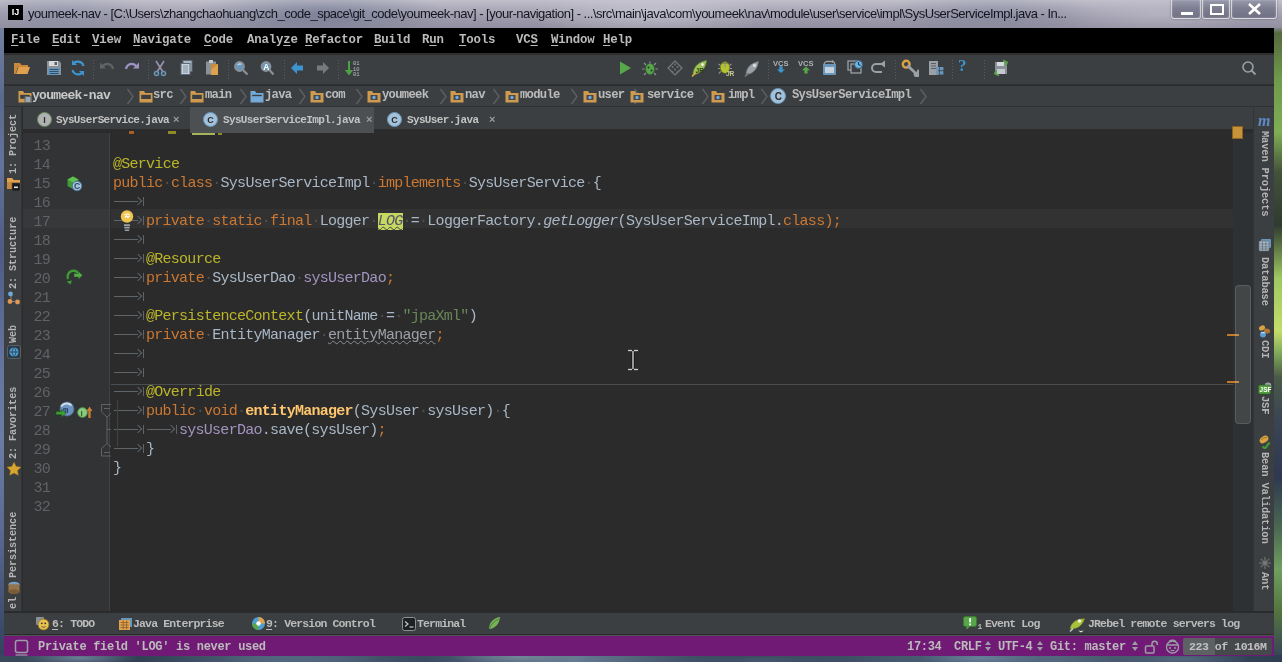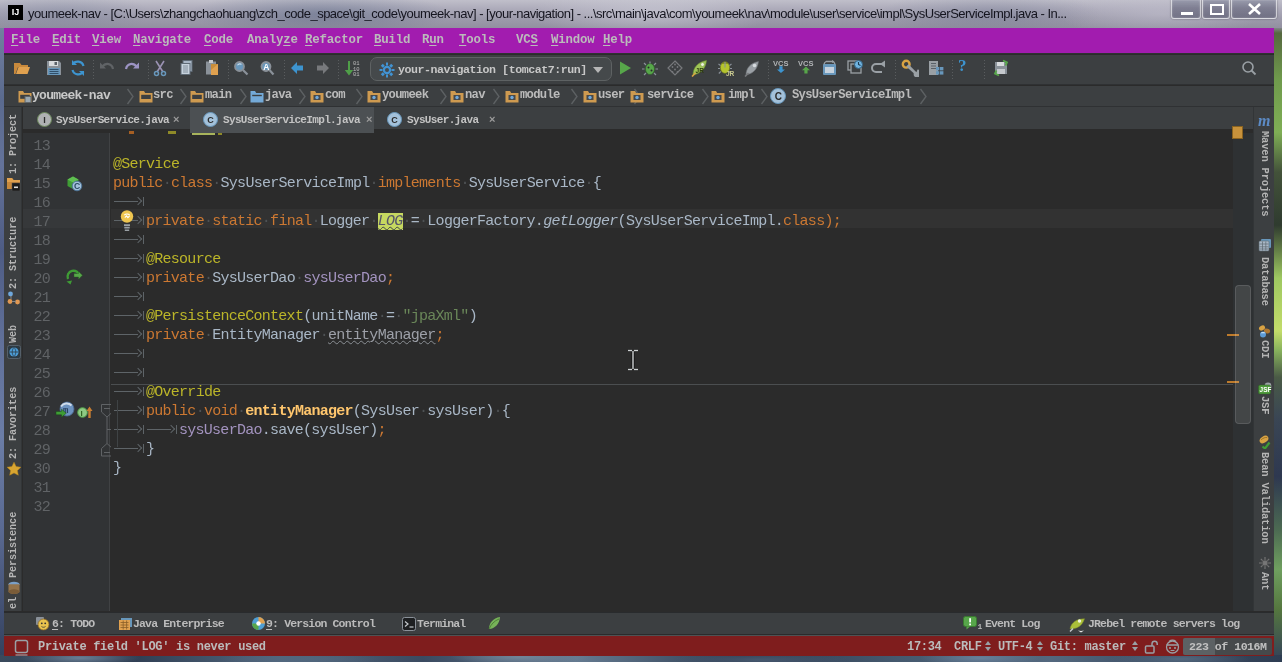--- a/index.html
+++ b/index.html
@@ -34,21 +34,21 @@
   font:13px "Liberation Sans",sans-serif; white-space:nowrap; overflow:hidden; letter-spacing:-0.51px; }
 
 .wbtn { position:absolute; top:0px; height:19px; border:1px solid rgba(255,255,255,.65); border-top:none;
   background:linear-gradient(to bottom, rgba(150,152,170,.95), rgba(120,120,140,.9) 45%, rgba(104,104,124,.85));
   border-radius:0 0 3px 3px; box-shadow:inset 0 0 2px rgba(255,255,255,.35), 0 0 2px rgba(0,0,0,.4); }
 #wmin { left:1171px; width:30px; }
 #wmax { left:1202px; width:28px; }
 #wclose { left:1231px; width:46px; }
 .wbtn svg { position:absolute; left:0; top:0; }
 
-#menubar { left:4px; top:28px; width:1270px; height:26px; background:#a21caf; border-bottom:1px solid #2f3133; color:#bbbbbb; }
+#menubar { left:4px; top:28px; width:1270px; height:26px; background:#000000; border-bottom:1px solid #2f3133; color:#bbbbbb; }
 #menubar span.mi { position:absolute; top:5px; font-size:12.4px; letter-spacing:-0.2px; font-weight:bold; }
 #menubar u { text-decoration:underline; text-underline-offset:2px; }
 
 #toolbar { left:4px; top:55px; width:1270px; height:30px; background:#3C3F41; border-bottom:1px solid #2f3133; }
 .tsep { position:absolute; top:5px; width:1px; height:20px; background:repeating-linear-gradient(to bottom,#5a5d5f 0 1px,transparent 1px 3px); }
 .ticon { position:absolute; top:4px; width:18px; height:18px; }
 #combo { position:absolute; left:366px; top:2px; width:242px; height:24px; background:#45494B; border:1px solid #5e6263; border-radius:7px; }
 #combo .ctext { position:absolute; left:27px; top:5px; font-size:11.6px; color:#c7c7c7; letter-spacing:-0.45px; white-space:nowrap; font-weight:bold; }
 #combo .arr { position:absolute; right:8px; top:9px; width:0; height:0; border-left:5px solid transparent; border-right:5px solid transparent; border-top:6px solid #b6b6b6; }
 
@@ -78,21 +78,21 @@
 .unused { color:#9DA0A8; text-decoration:underline wavy #8a8f94 1px; }
 .tabarrow { display:inline-block; width:33px; height:13px; position:relative; vertical-align:-2px; }
 .tabarrow i { position:absolute; left:1px; right:8px; top:6px; border-top:1px solid #5e6468; }
 .tabarrow b { position:absolute; right:5px; top:3px; width:6px; height:6px; border-top:1px solid #5e6468; border-right:1px solid #5e6468; transform:rotate(45deg); }
 .tabarrow u { position:absolute; right:2px; top:2px; width:1px; height:9px; background:#5e6468; }
 
 #scrollcol { left:1233px; top:133px; width:20px; height:478px; background:#2e3133; }
 
 #btoolbar { left:4px; top:612px; width:1270px; height:22px; background:#3C3F41; border-top:1px solid #292b2d; color:#bbbbbb; }
 #btoolbar .bi { position:absolute; top:4px; font-size:11.5px; letter-spacing:-0.85px; font-weight:bold; }
-#statusbar { left:4px; top:635px; width:1270px; height:21px; background:#7f1d1d; border-top:1px solid #4e5254; color:#bbbbbb; }
+#statusbar { left:4px; top:635px; width:1270px; height:21px; background:#701a75; border-top:1px solid #4e5254; color:#bbbbbb; }
 #statusbar .si { position:absolute; top:4px; font-size:12px; letter-spacing:-0.3px; font-weight:bold; }
 u.mn { text-decoration:underline; text-underline-offset:2px; }
 .bicon { position:absolute; }
 .ud { position:absolute; top:5px; width:0; height:0; }
 .ud::before { content:""; position:absolute; top:0; border-left:3.5px solid transparent; border-right:3.5px solid transparent; border-bottom:4.5px solid #9aa0a5; }
 .ud::after { content:""; position:absolute; top:6px; border-left:3.5px solid transparent; border-right:3.5px solid transparent; border-top:4.5px solid #9aa0a5; }
 </style>
 </head>
 <body>
 <div id="bl" class="abs"></div>
@@ -201,38 +201,20 @@
 <svg class="ticon" style="left:310px" viewBox="0 0 18 18">
       <path d="M9 3l6 6-6 6v-3.5H3v-5h6z" fill="#77797c"></path>
     </svg>
 <div class="tsep" style="left:334px"></div>
 <svg class="ticon" style="left:339px" viewBox="0 0 18 18">
       <path d="M5 2v9h-3.2L6 16.5 10.2 11H7V2z" fill="#4F9E48"></path>
       <text x="10" y="6" font-family="Liberation Mono,monospace" font-size="5.5" fill="#bbb">01</text>
       <text x="10" y="11.5" font-family="Liberation Mono,monospace" font-size="5.5" fill="#bbb">10</text>
       <text x="10" y="17" font-family="Liberation Mono,monospace" font-size="5.5" fill="#bbb">01</text>
     </svg>
-<div id="combo">
-      <svg style="position:absolute;left:8px;top:4px" width="16" height="16" viewBox="0 0 16 16">
-        <g fill="#4193D3">
-          <circle cx="8" cy="8" r="4.2"></circle>
-          <rect x="7" y="0.5" width="2" height="3"></rect>
-          <rect x="7" y="12.5" width="2" height="3"></rect>
-          <rect x="0.5" y="7" width="3" height="2"></rect>
-          <rect x="12.5" y="7" width="3" height="2"></rect>
-          <rect x="2.4" y="2.4" width="2.8" height="2.8" transform="rotate(45 3.8 3.8)"></rect>
-          <rect x="10.8" y="2.4" width="2.8" height="2.8" transform="rotate(45 12.2 3.8)"></rect>
-          <rect x="2.4" y="10.8" width="2.8" height="2.8" transform="rotate(45 3.8 12.2)"></rect>
-          <rect x="10.8" y="10.8" width="2.8" height="2.8" transform="rotate(45 12.2 12.2)"></rect>
-        </g>
-        <circle cx="8" cy="8" r="2" fill="#45494B"></circle>
-      </svg>
-      <span class="ctext">your-navigation [tomcat7:run]</span>
-      <span class="arr"></span>
-    </div>
 <svg class="ticon" style="left:612px" viewBox="0 0 18 18">
       <path d="M4 2.5l11 6.5-11 6.5z" fill="#57A64A"></path>
     </svg>
 <svg class="ticon" style="left:637px" viewBox="0 0 18 18">
       <ellipse cx="9" cy="10" rx="4.5" ry="5.5" fill="#57A64A"></ellipse>
       <ellipse cx="9" cy="10" rx="4.5" ry="5.5" fill="none" stroke="#2e5c28" stroke-width="0.6"></ellipse>
       <circle cx="7.5" cy="8.5" r="1" fill="#2b2b2b"></circle>
       <circle cx="10.5" cy="11.5" r="1" fill="#2b2b2b"></circle>
       <path d="M9 4.5V2.5M5 6L3 4M13 6l2-2M3.5 10H1M14.5 10H17M5 14l-2 2M13 14l2 2" stroke="#8a9199" stroke-width="1.2"></path>
     </svg>

